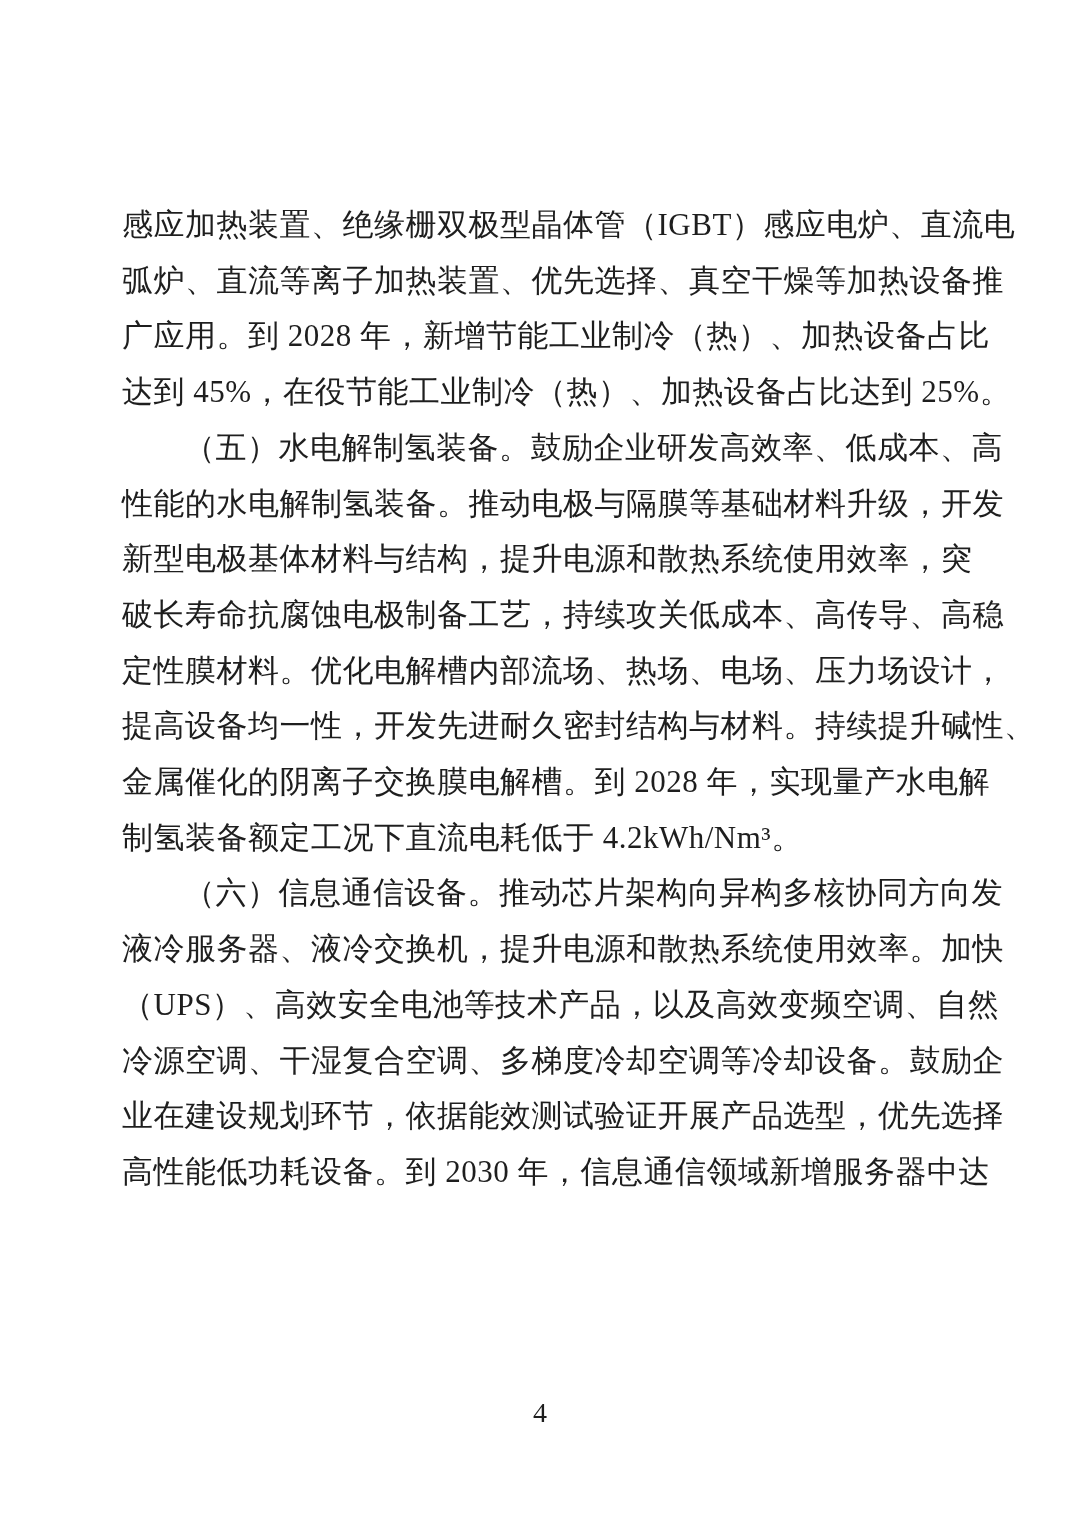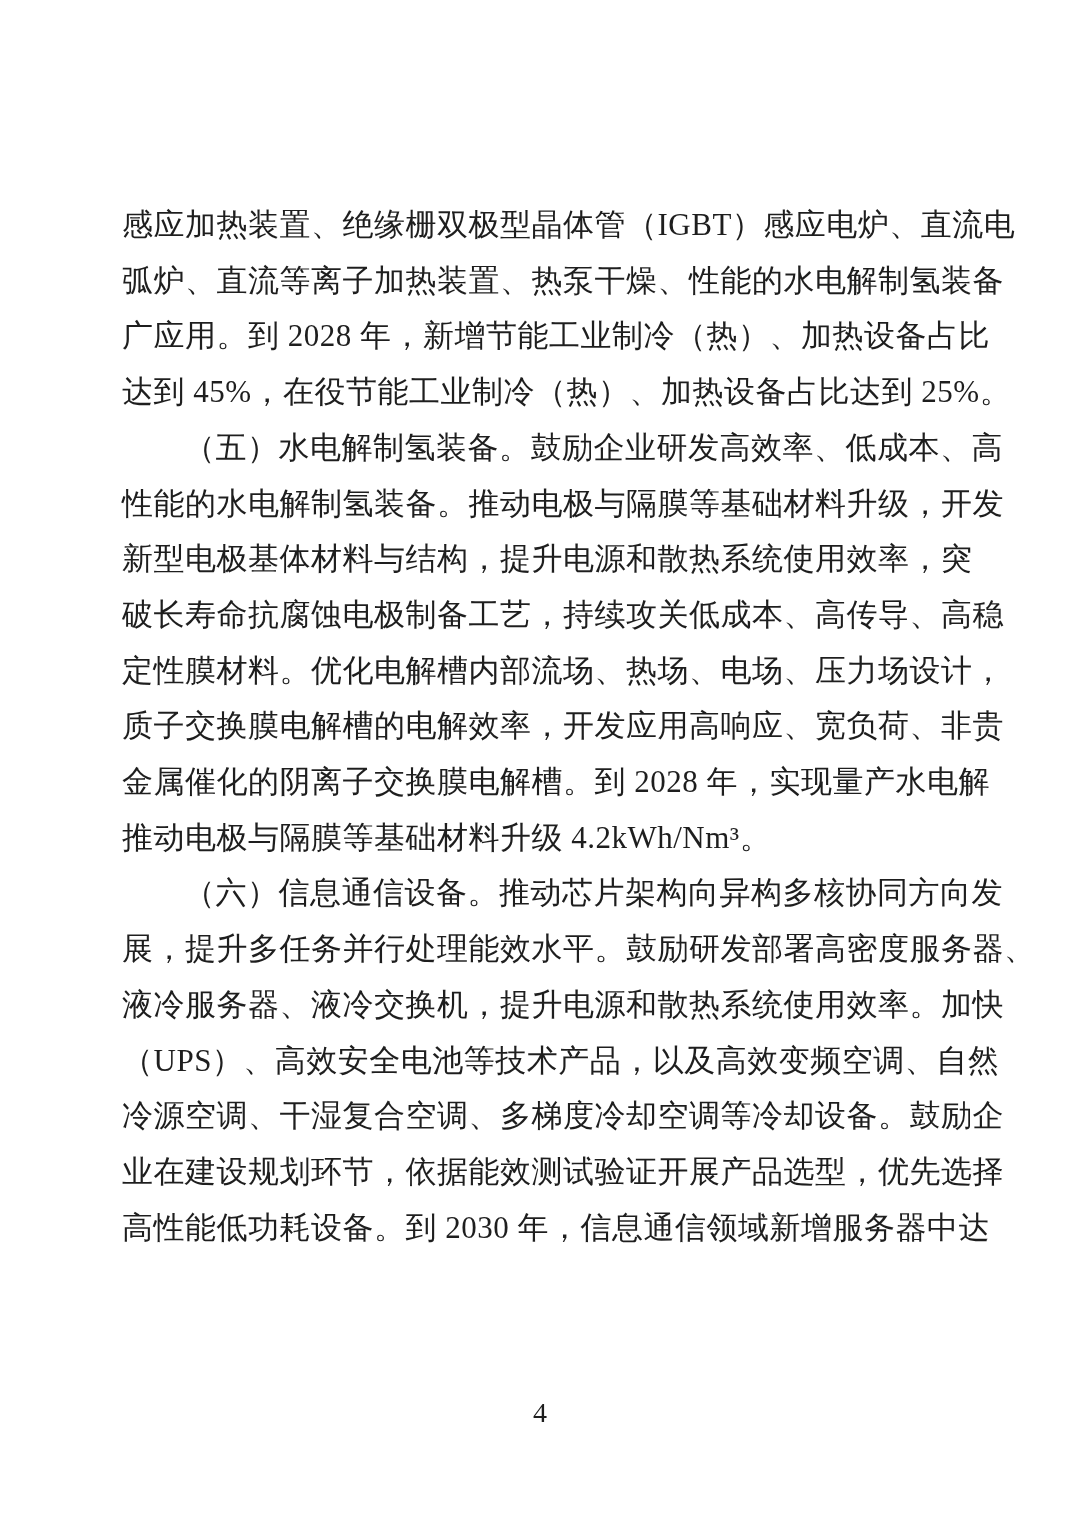--- a/index.html
+++ b/index.html
@@ -55,39 +55,38 @@
   }
 </style>
 </head>
 <body>
 
 <main class="page">
   <section class="text-block">
 
     <div class="para">
       <div class="line">感应加热装置、绝缘栅双极型晶体管（IGBT）感应电炉、直流电</div>
-      <div class="line">弧炉、直流等离子加热装置、热泵干燥、性能的水电解制氢装备</div>
+      <div class="line">弧炉、直流等离子加热装置、优先选择、真空干燥等加热设备推</div>
       <div class="line">广应用。到 2028 年，新增节能工业制冷（热）、加热设备占比</div>
       <div class="line">达到 45%，在役节能工业制冷（热）、加热设备占比达到 25%。</div>
     </div>
 
     <div class="para">
       <div class="line indent">（五）水电解制氢装备。鼓励企业研发高效率、低成本、高</div>
       <div class="line">性能的水电解制氢装备。推动电极与隔膜等基础材料升级，开发</div>
       <div class="line">新型电极基体材料与结构，提升电源和散热系统使用效率，突</div>
       <div class="line">破长寿命抗腐蚀电极制备工艺，持续攻关低成本、高传导、高稳</div>
       <div class="line">定性膜材料。优化电解槽内部流场、热场、电场、压力场设计，</div>
-      <div class="line">质子交换膜电解槽的电解效率，开发应用高响应、宽负荷、非贵</div>
+      <div class="line">提高设备均一性，开发先进耐久密封结构与材料。持续提升碱性、</div>
       <div class="line">金属催化的阴离子交换膜电解槽。到 2028 年，实现量产水电解</div>
-      <div class="line end">推动电极与隔膜等基础材料升级 4.2kWh/Nm³。</div>
+      <div class="line end">制氢装备额定工况下直流电耗低于 4.2kWh/Nm³。</div>
     </div>
 
     <div class="para">
       <div class="line indent">（六）信息通信设备。推动芯片架构向异构多核协同方向发</div>
-      <div class="line">展，提升多任务并行处理能效水平。鼓励研发部署高密度服务器、</div>
       <div class="line">液冷服务器、液冷交换机，提升电源和散热系统使用效率。加快</div>
       <div class="line">（UPS）、高效安全电池等技术产品，以及高效变频空调、自然</div>
       <div class="line">冷源空调、干湿复合空调、多梯度冷却空调等冷却设备。鼓励企</div>
       <div class="line">业在建设规划环节，依据能效测试验证开展产品选型，优先选择</div>
       <div class="line">高性能低功耗设备。到 2030 年，信息通信领域新增服务器中达</div>
     </div>
 
   </section>
 
   <footer class="page-number">4</footer>

